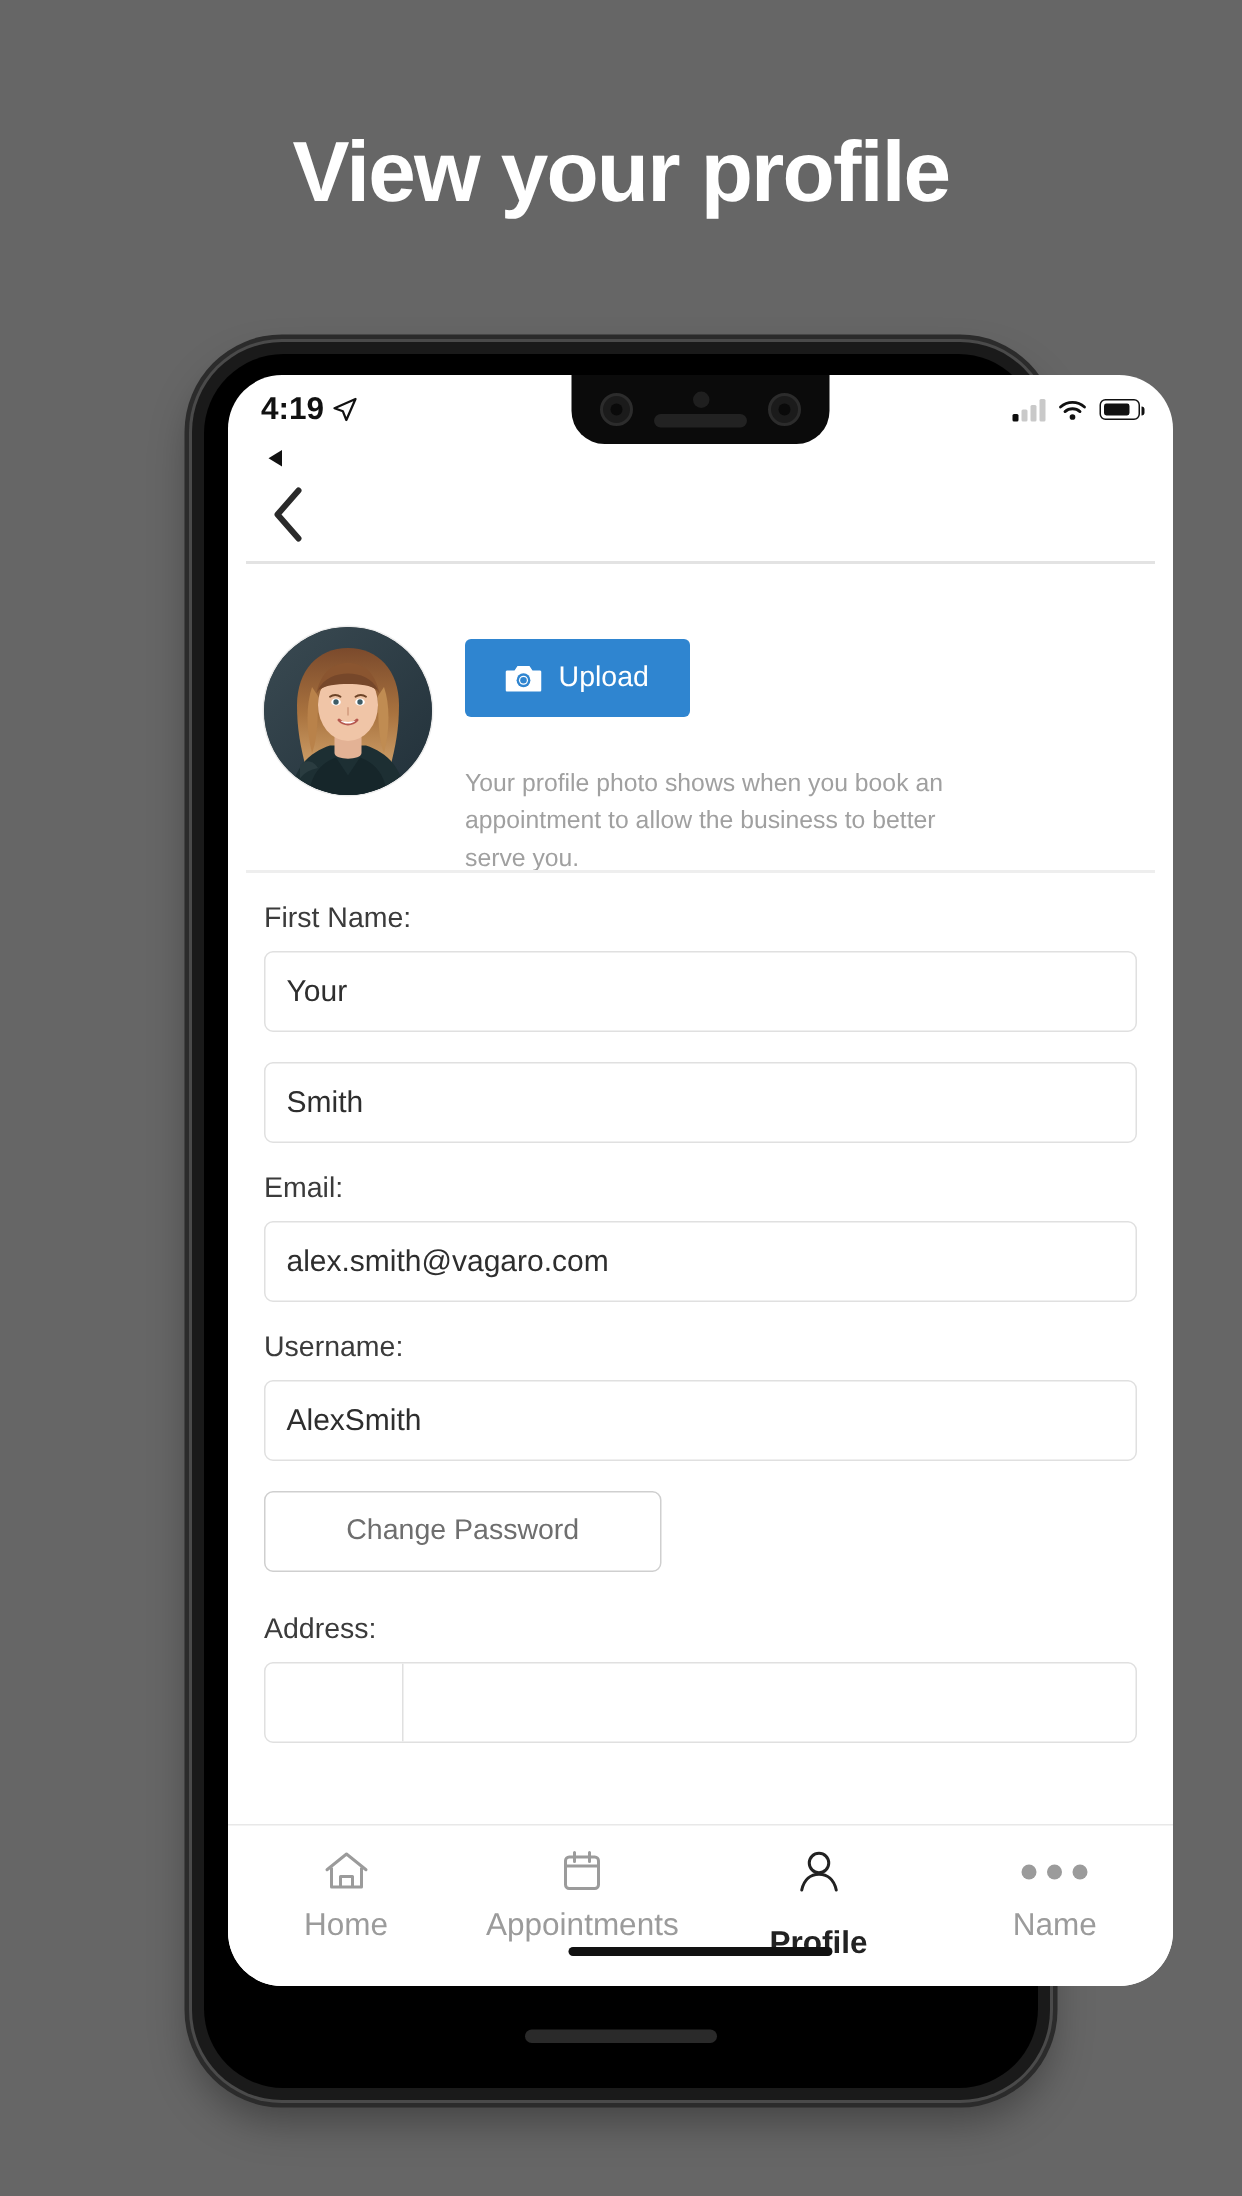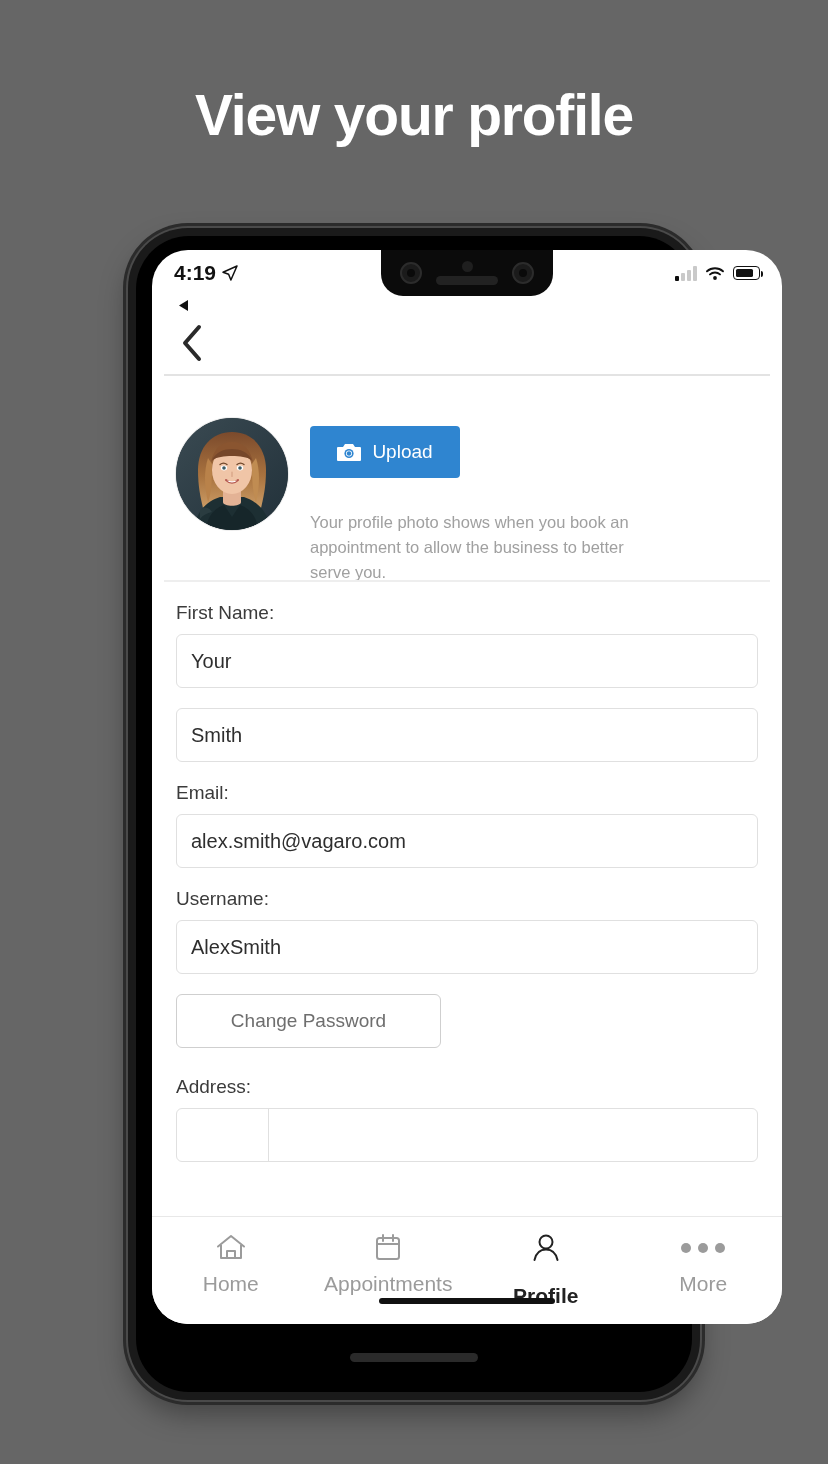--- a/index.html
+++ b/index.html
@@ -351,19 +351,19 @@
           <path d="M5.5 29c1.5-7 6-10.5 11.5-10.5S27 22 28.5 29" fill="none" stroke="#222" stroke-width="2" stroke-linecap="round"></path>
         </svg>
         <span class="tab-label">Profile</span>
       </div>
       <div class="tab">
         <span class="dots">
             <i></i>
             <i></i>
             <i></i>
           </span>
-        <span class="tab-label">More</span>
+        <span class="tab-label">Name</span>
       </div>
     </div>
 
     <div class="home-indicator"></div>
   </div>
 </div>
 
 </body></html>

